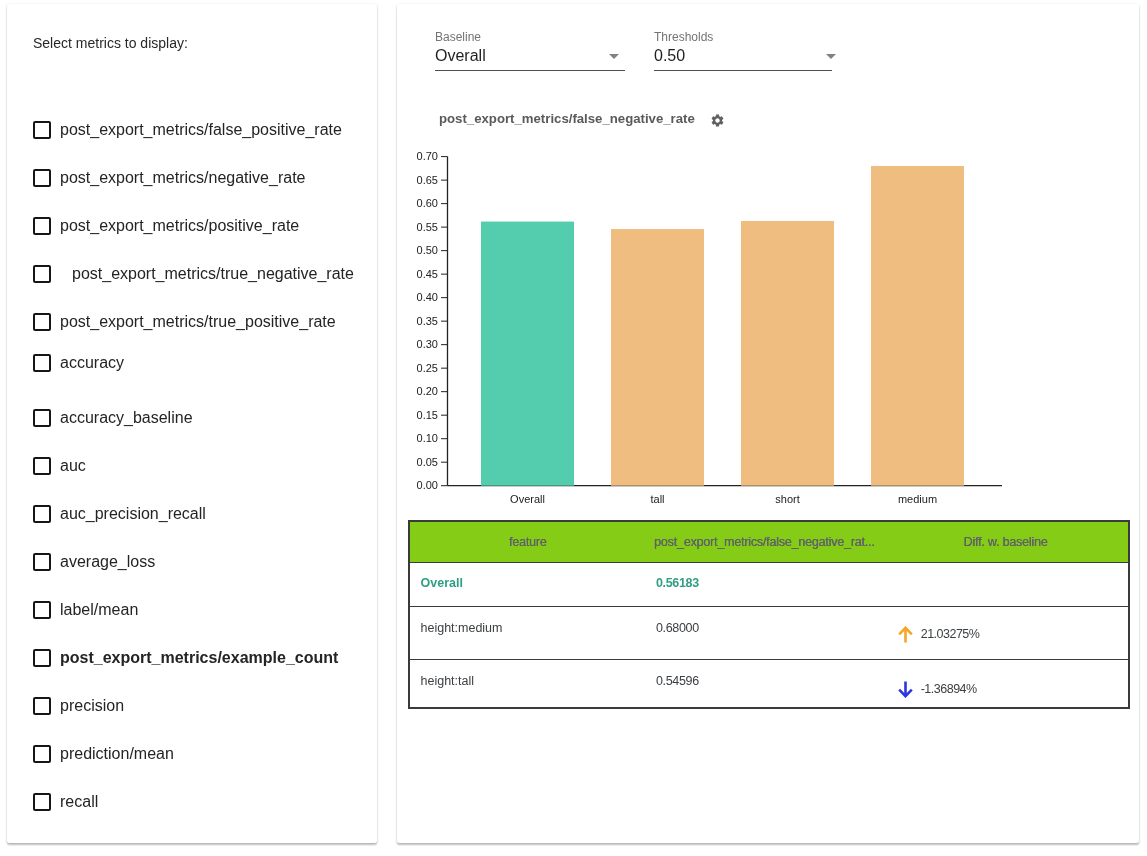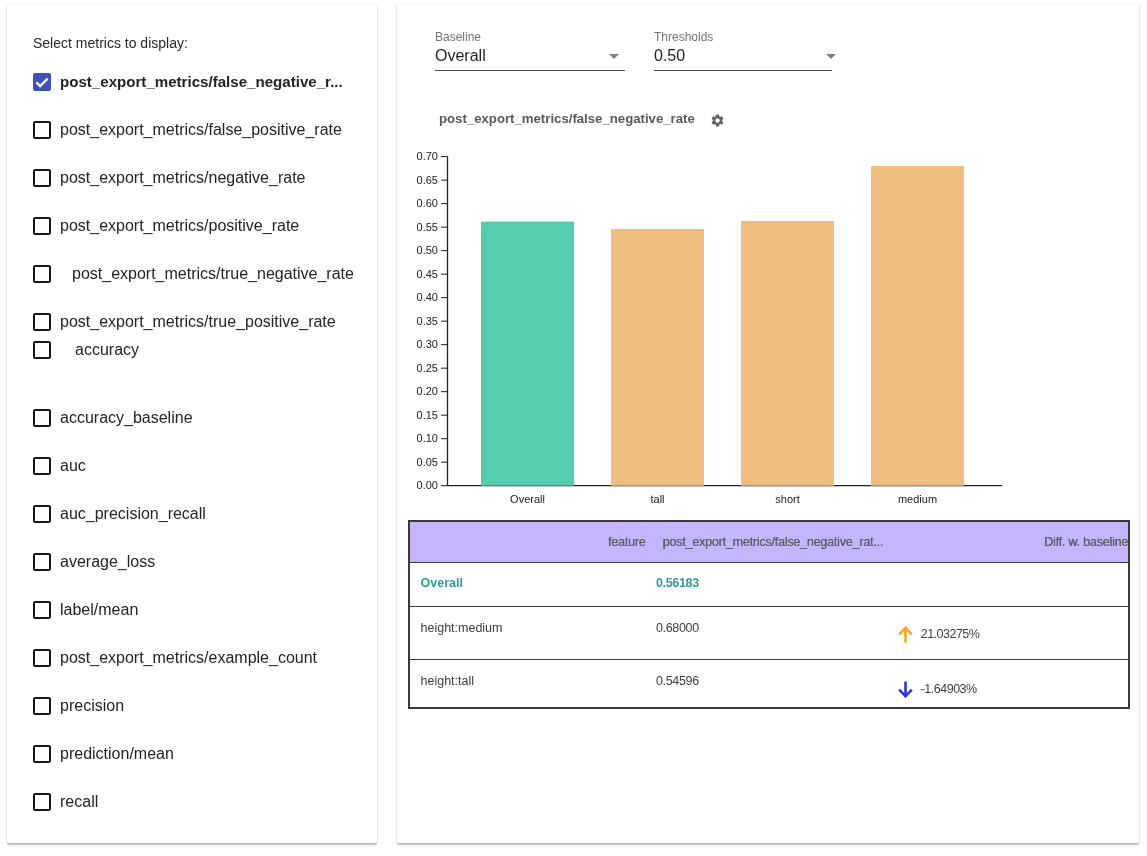--- a/index.html
+++ b/index.html
@@ -13,63 +13,57 @@
   .cbchecked{width:18px;height:18px;border:none;border-radius:2px;background:#3f51b5;flex:0 0 auto;}
   .mrow span{margin-left:9px;font-size:16px;color:#242424;white-space:nowrap;}
   .mrow .bold{font-weight:bold;font-size:15.1px;}
   .fieldlabel{position:absolute;font-size:12px;color:#737373;}
   .fieldval{position:absolute;font-size:16px;color:#1f1f1f;}
   .fieldline{position:absolute;height:1px;background:#4d4d4d;}
   .caret{position:absolute;width:0;height:0;border-left:5px solid transparent;border-right:5px solid transparent;border-top:5px solid #828282;}
   .charttitle{position:absolute;left:42px;top:106.5px;font-size:13.2px;font-weight:bold;color:#5a5a5a;}
   table{position:absolute;left:11px;top:516px;width:722px;border-collapse:separate;border-spacing:0;border:2px solid #3a3a3a;table-layout:fixed;}
   th,td{box-sizing:border-box;}
-  th{height:41px;background:#c4b5fd;color:#5f6368;font-weight:normal;font-size:12.5px;letter-spacing:-0.2px;text-shadow:0.3px 0 0 #5f6368;text-align:right;vertical-align:middle;padding:0 0 0 0;border-bottom:1px solid #3a3a3a;overflow:hidden;white-space:nowrap;}
+  th{height:41px;background:#84cc16;color:#5f6368;font-weight:normal;font-size:12.5px;letter-spacing:-0.2px;text-shadow:0.3px 0 0 #5f6368;text-align:center;vertical-align:middle;padding:0 0 0 0;border-bottom:1px solid #3a3a3a;overflow:hidden;white-space:nowrap;}
   td{vertical-align:top;padding:14px 0 0 10.5px;font-size:12.5px;color:#3c4043;border-bottom:1px solid #3a3a3a;overflow:hidden;white-space:nowrap;}
   tr.r1 td{height:44px;color:#2f9e83;font-weight:bold;padding-top:13px;}
   tr.ra td{height:51px;}
   tr.rb td{height:53px;}
   tr.rc td{height:47px;border-bottom:none;}
   .diffcell{display:flex;align-items:center;height:17px;margin-top:4.5px;}
   .diffcell svg{margin:0 8px 0 4.2px;}
   .difftext{color:#3c4043;font-size:12.5px;letter-spacing:-0.5px;}
   .num{letter-spacing:-0.35px;}
   tr.rc .diffcell{margin-top:6.5px;}
 </style>
 </head>
 <body>
 <div class="card" id="leftcard">
   <div class="sellabel">Select metrics to display:</div>
-  <div class="mrow" style="top:68.5px;">
-      <div class="cbchecked"><svg width="18" height="18" viewBox="0 0 24 24">
-          <path fill="none" stroke="#fff" stroke-width="3" d="M4.5 12.5l5 5 10-10"></path>
-        </svg></div>
-      <span class="bold">post_export_metrics/false_negative_r...</span>
-    </div>
   <div class="mrow" style="top:116.5px;">
       <div class="cb"></div>
       <span>post_export_metrics/false_positive_rate</span>
     </div>
   <div class="mrow" style="top:164.5px;">
       <div class="cb"></div>
       <span>post_export_metrics/negative_rate</span>
     </div>
   <div class="mrow" style="top:212.5px;">
       <div class="cb"></div>
       <span>post_export_metrics/positive_rate</span>
     </div>
   <div class="mrow" style="top:260.5px;gap:12px;">
       <div class="cb"></div>
       <span>post_export_metrics/true_negative_rate</span>
     </div>
   <div class="mrow" style="top:308.5px;">
       <div class="cb"></div>
       <span>post_export_metrics/true_positive_rate</span>
     </div>
-  <div class="mrow" style="top:337px;gap:15px;">
+  <div class="mrow" style="top:350px;">
       <div class="cb"></div>
       <span>accuracy</span>
     </div>
   <div class="mrow" style="top:404.5px;text-align:right;">
       <div class="cb"></div>
       <span>accuracy_baseline</span>
     </div>
   <div class="mrow" style="top:452.5px;">
       <div class="cb"></div>
       <span>auc</span>
@@ -79,21 +73,21 @@
       <span>auc_precision_recall</span>
     </div>
   <div class="mrow" style="top:548.5px;">
       <div class="cb"></div>
       <span>average_loss</span>
     </div>
   <div class="mrow" style="top:596.5px;">
       <div class="cb"></div>
       <span>label/mean</span>
     </div>
-  <div class="mrow" style="top:644.5px;">
+  <div class="mrow" style="top:644.5px;font-weight:bold;">
       <div class="cb"></div>
       <span>post_export_metrics/example_count</span>
     </div>
   <div class="mrow" style="top:692.5px;">
       <div class="cb"></div>
       <span>precision</span>
     </div>
   <div class="mrow" style="top:740.5px;">
       <div class="cb"></div>
       <span>prediction/mean</span>
@@ -194,19 +188,19 @@
           <td>height:tall</td>
           <td class="num">0.54596</td>
           <td>
             <div class="diffcell">
               <svg width="15" height="17" viewBox="0 0 15 17">
                 <g stroke="#2b35e0" stroke-width="2.6" fill="none">
                   <path d="M7.5 0.5 L7.5 14.8"></path>
                   <path d="M1.2 8.7 L7.5 15.2 L13.8 8.7"></path>
                 </g>
               </svg>
-              <span class="difftext">-1.64903%</span>
+              <span class="difftext">-1.36894%</span>
             </div>
           </td>
         </tr>
   </tbody>
     </table>
 </div>
 
 </body></html>

